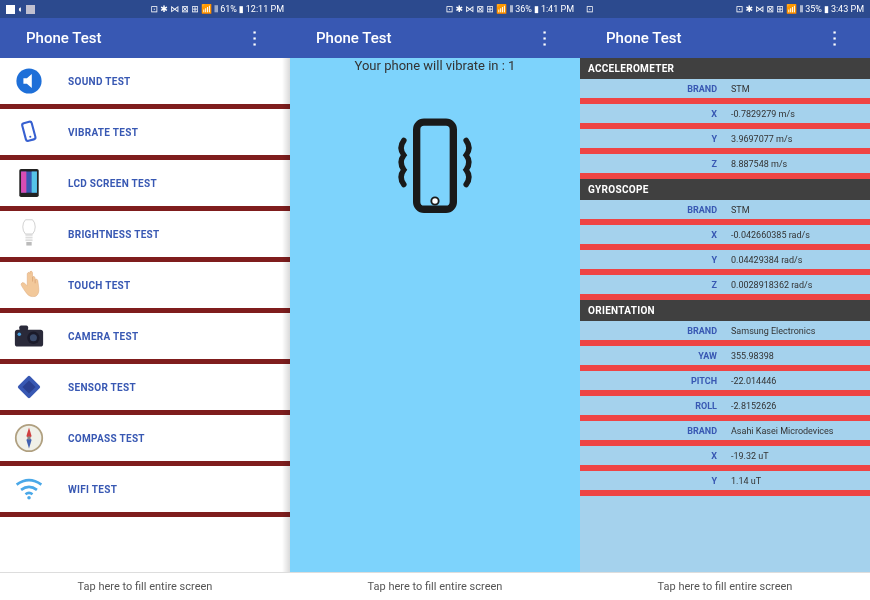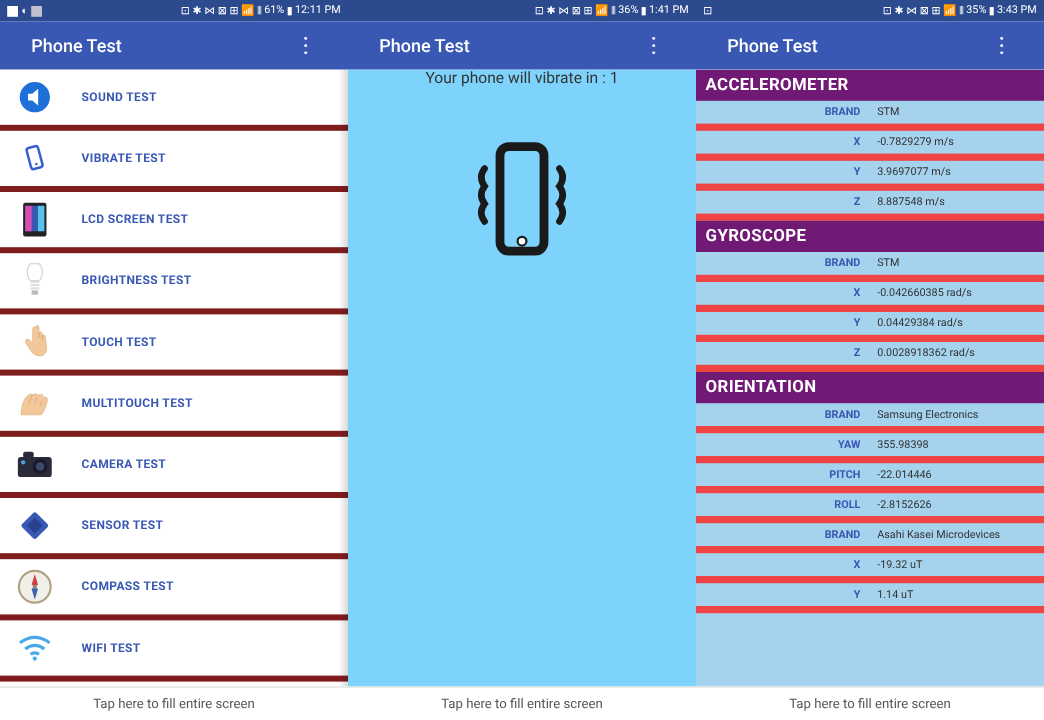--- a/index.html
+++ b/index.html
@@ -15,21 +15,21 @@
 .appbar-menu{font-size:18px;transform:rotate(90deg);cursor:pointer}
 .content{flex:1;overflow:hidden;position:relative}
 .test-list{background:#fff;height:100%;overflow-y:auto}
 .test-item{display:flex;align-items:center;padding:8px 14px;border-bottom:5px solid #7f1d1d;cursor:pointer}
 .test-icon{width:30px;height:30px;margin-right:24px;display:flex;align-items:center;justify-content:center;flex-shrink:0}
 .test-label{color:#3858b3;font-size:10px;font-weight:700;letter-spacing:0.3px}
 .vibrate-screen{background:#7dd3fc;height:100%;display:flex;flex-direction:column;align-items:center;justify-content:flex-start;}
 .vibrate-text{color:#333;font-size:13px;margin-bottom:40px}
 .vibrate-icon{width:110px;height:110px}
 .sensor-screen{background:#a5d2ed;height:100%;overflow-y:auto;font-size:10px}
-.sensor-header{background:#701a75;color:#fff;padding:5px 8px;font-size:14px;font-weight:700;letter-spacing:0.3px}
+.sensor-header{background:#404040;color:#fff;padding:5px 8px;font-size:10px;font-weight:700;letter-spacing:0.3px}
 .sensor-row{display:flex;border-bottom:6px solid #ef4444;height:25px;align-items:center}
 .sensor-key{width:50%;text-align:right;padding-right:8px;color:#3858b3;font-size:9px;font-weight:700}
 .sensor-val{width:50%;padding-left:6px;color:#333;font-size:9px}
 .tapbar{height:28px;background:#fff;display:flex;align-items:center;justify-content:center;color:#555;font-size:11px;border-top:1px solid #ddd}
 .scroll-shadow{position:absolute;right:0;top:0;width:8px;height:100%;background:linear-gradient(to left,rgba(0,0,0,0.15),transparent);pointer-events:none}
 </style>
 </head>
 <body>
 
 <div class="screens">
@@ -95,28 +95,20 @@
             </div>
             <div class="test-label">BRIGHTNESS TEST</div>
           </div>
           <div class="test-item">
             <div class="test-icon">
               <svg width="24" height="30" viewBox="0 0 26 34">
                 <path d="M11 4v14l-3-3q-3-2-4 1 0 2 6 10 3 5 10 4 5-2 4-10l-1-8q-1-3-3-1v4-6q-1-3-3-1v5-10q-1-3-3-1v2q-1-3-3 0z" fill="#f2c89a" stroke="#d8a070" stroke-width="0.5"></path>
               </svg>
             </div>
             <div class="test-label">TOUCH TEST</div>
-          </div>
-          <div class="test-item">
-            <div class="test-icon">
-              <svg width="30" height="28" viewBox="0 0 34 30">
-                <path d="M4 26q0-12 6-18 3-3 5-1l-4 8 4-8q3-2 5 0l-3 8 4-8q3-1 4 1l-3 9 4-8q3 0 3 3-2 10-6 14z" fill="#f2c89a" stroke="#d8a070" stroke-width="0.5"></path>
-              </svg>
-            </div>
-            <div class="test-label">MULTITOUCH TEST</div>
           </div>
           <div class="test-item">
             <div class="test-icon">
               <svg width="30" height="24" viewBox="0 0 34 26">
                 <rect x="1" y="6" width="32" height="19" rx="3" fill="#2a2a3a"></rect>
                 <rect x="6" y="1" width="10" height="6" rx="2" fill="#2a2a3a"></rect>
                 <circle cx="22" cy="15" r="7" fill="#1a1a2a"></circle>
                 <circle cx="22" cy="15" r="4" fill="#3a4a6a"></circle>
                 <circle cx="6" cy="11" r="2" fill="#4aa0e0"></circle>
               </svg>

